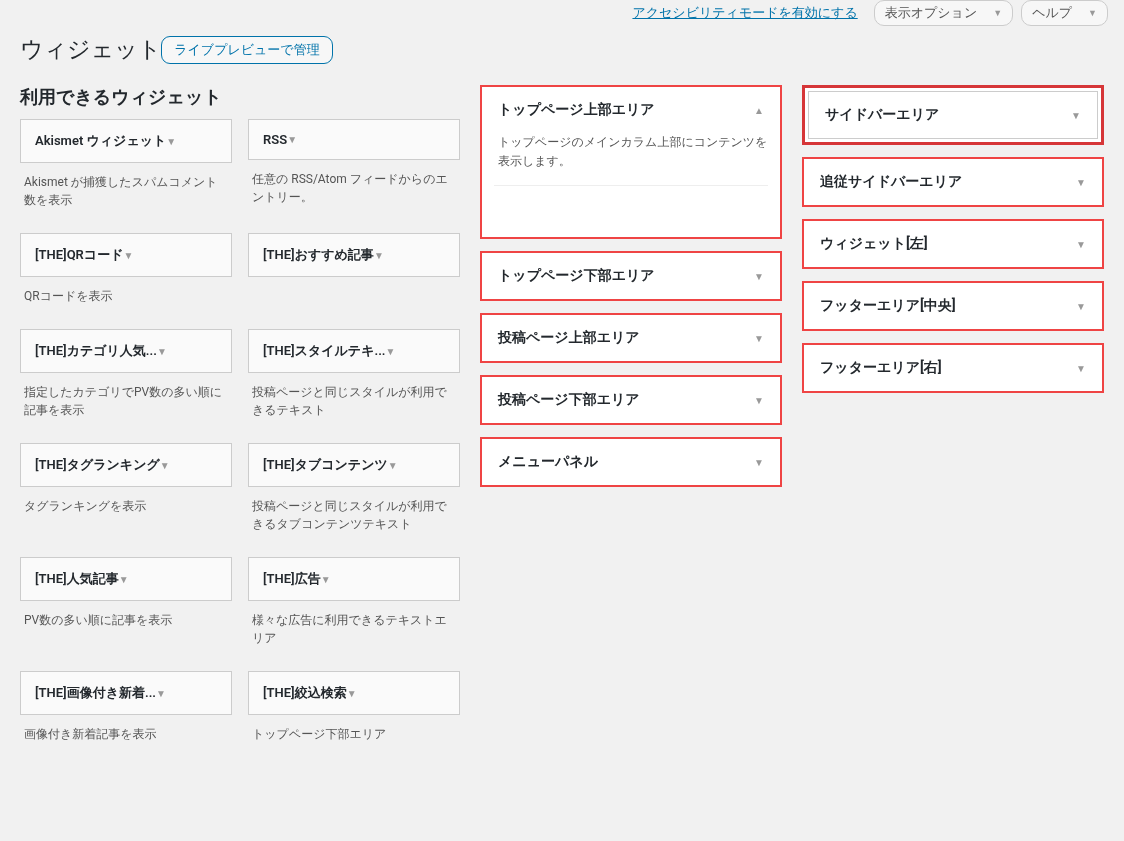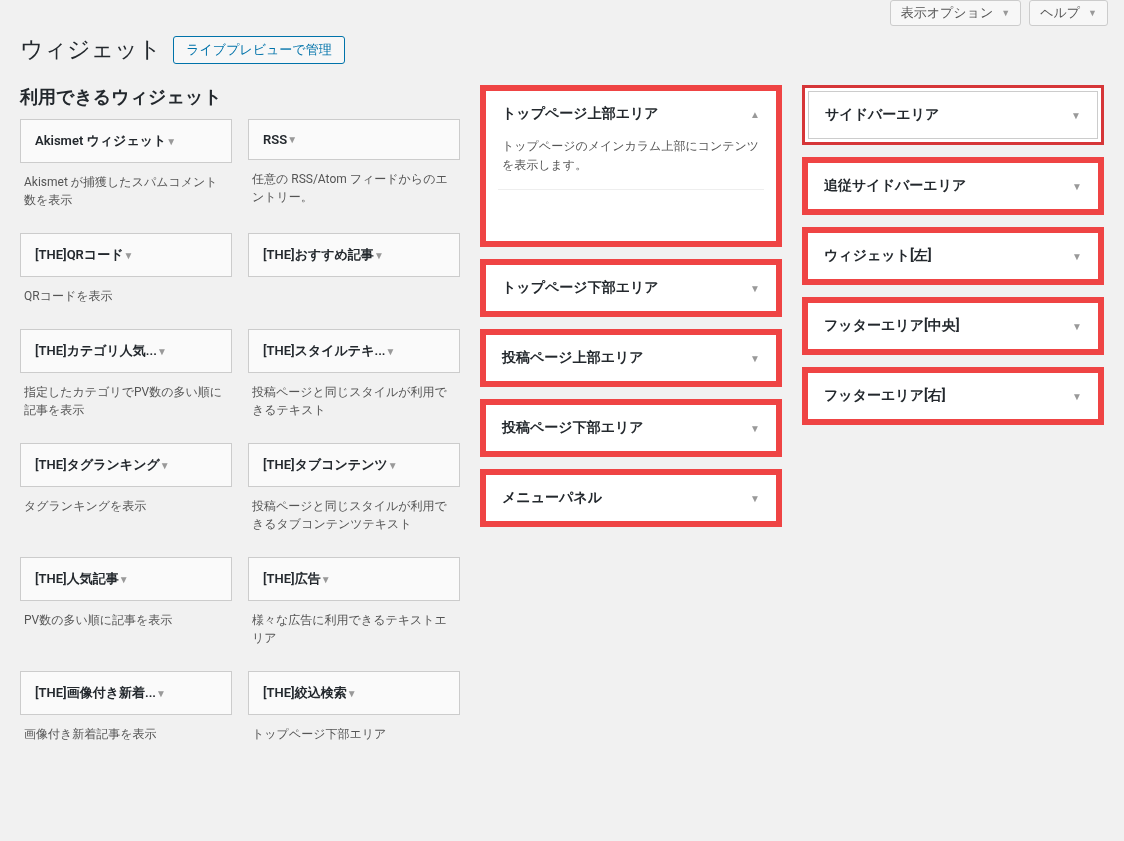--- a/index.html
+++ b/index.html
@@ -22,51 +22,50 @@
       text-decoration: underline;
       font-size: 13px;
       margin-right: 8px;
     }
     .screen-button {
       background: #f7f7f7;
       border: 1px solid #ccc;
       color: #555;
       padding: 3px 10px;
       font-size: 13px;
-      border-radius: 3px;
+      border-radius: 10px;
       cursor: pointer;
       display: inline-flex;
       align-items: center;
-      gap: 8px;
+      gap: 16px;
     }
     .screen-button .tri {
       font-size: 9px;
       color: #999;
     }
     .wrap {
       padding: 0 20px 20px 20px;
     }
     .header-row {
       display: flex;
       align-items: center;
-      gap: 12px;
       margin-bottom: 20px;
     }
     h1 {
       font-size: 23px;
       font-weight: 400;
       color: #23282d;
     }
     .live-preview-btn {
       background: #f7f7f7;
       border: 1px solid #0073aa;
       color: #0073aa;
       padding: 4px 12px;
       font-size: 13px;
-      border-radius: 3px;
+      border-radius: 9px;
       cursor: pointer;
     }
     .columns {
       display: flex;
       gap: 20px;
       align-items: flex-start;
     }
     .col-left {
       width: 440px;
       flex-shrink: 0;
@@ -116,21 +115,21 @@
       font-size: 10px;
     }
     .widget-desc {
       font-size: 12px;
       color: #555;
       padding: 10px 4px 14px 4px;
       line-height: 1.5;
     }
     .area-box {
       background: #fff;
-      border: 6px solid #ef4444;
+      border: 2px solid #ef4444;
       margin-bottom: 12px;
     }
     .area-header {
       padding: 14px 16px;
       display: flex;
       justify-content: space-between;
       align-items: center;
       cursor: pointer;
     }
     .area-header .title {
@@ -157,20 +156,21 @@
     }
     .highlighted .area-header {
       border: 1px solid #ccc;
       margin: 3px;
     }
   </style>
 </head>
 <body>
 
 <div class="top-bar">
+  <a href="#" class="accessibility-link">アクセシビリティモードを有効にする</a>
   <button class="screen-button">
     <span>表示オプション</span>
     <span class="tri">▼</span>
   </button>
   <button class="screen-button">
     <span>ヘルプ</span>
     <span class="tri">▼</span>
   </button>
 </div>
 

